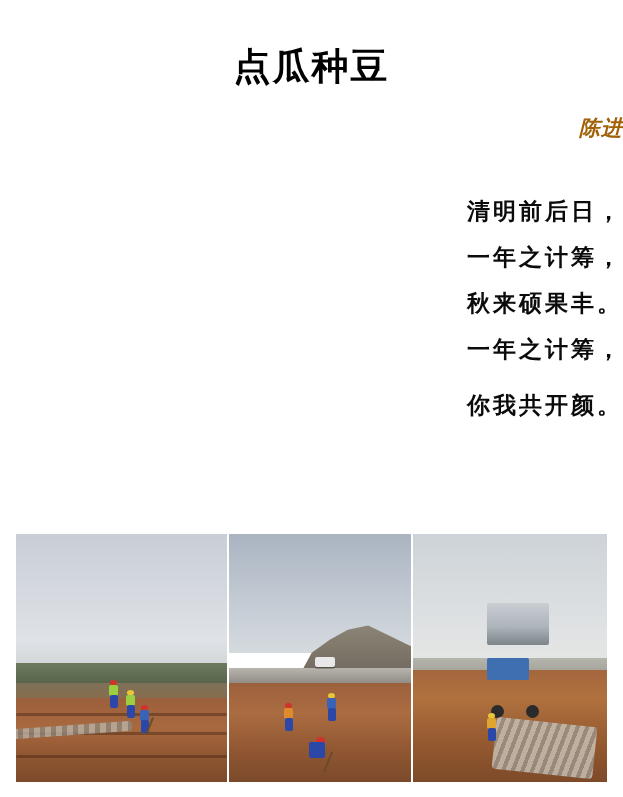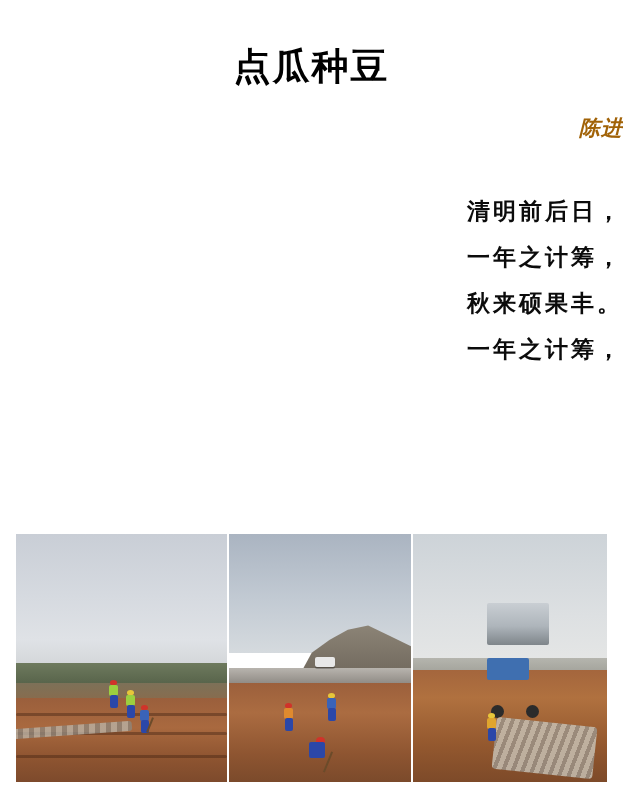--- a/index.html
+++ b/index.html
@@ -174,20 +174,21 @@
 
   <div class="title">点瓜种豆</div>
 
   <div class="author">陈进</div>
 
   <div class="poem">
     <div class="poem-line">清明前后日，</div>
     <div class="poem-line">一年之计筹，</div>
     <div class="poem-line">秋来硕果丰。</div>
     <div class="poem-line">一年之计筹，</div>
+    <div class="poem-line gap">你我共开颜。</div>
   </div>
 
   <div class="photos">
 
     <div class="photo p1">
       <div class="sky"></div>
       <div class="hill"></div>
       <div class="strip"></div>
       <div class="ground"></div>
       <div class="furrow" style="left:0; top:72%; width:100%;"></div>

